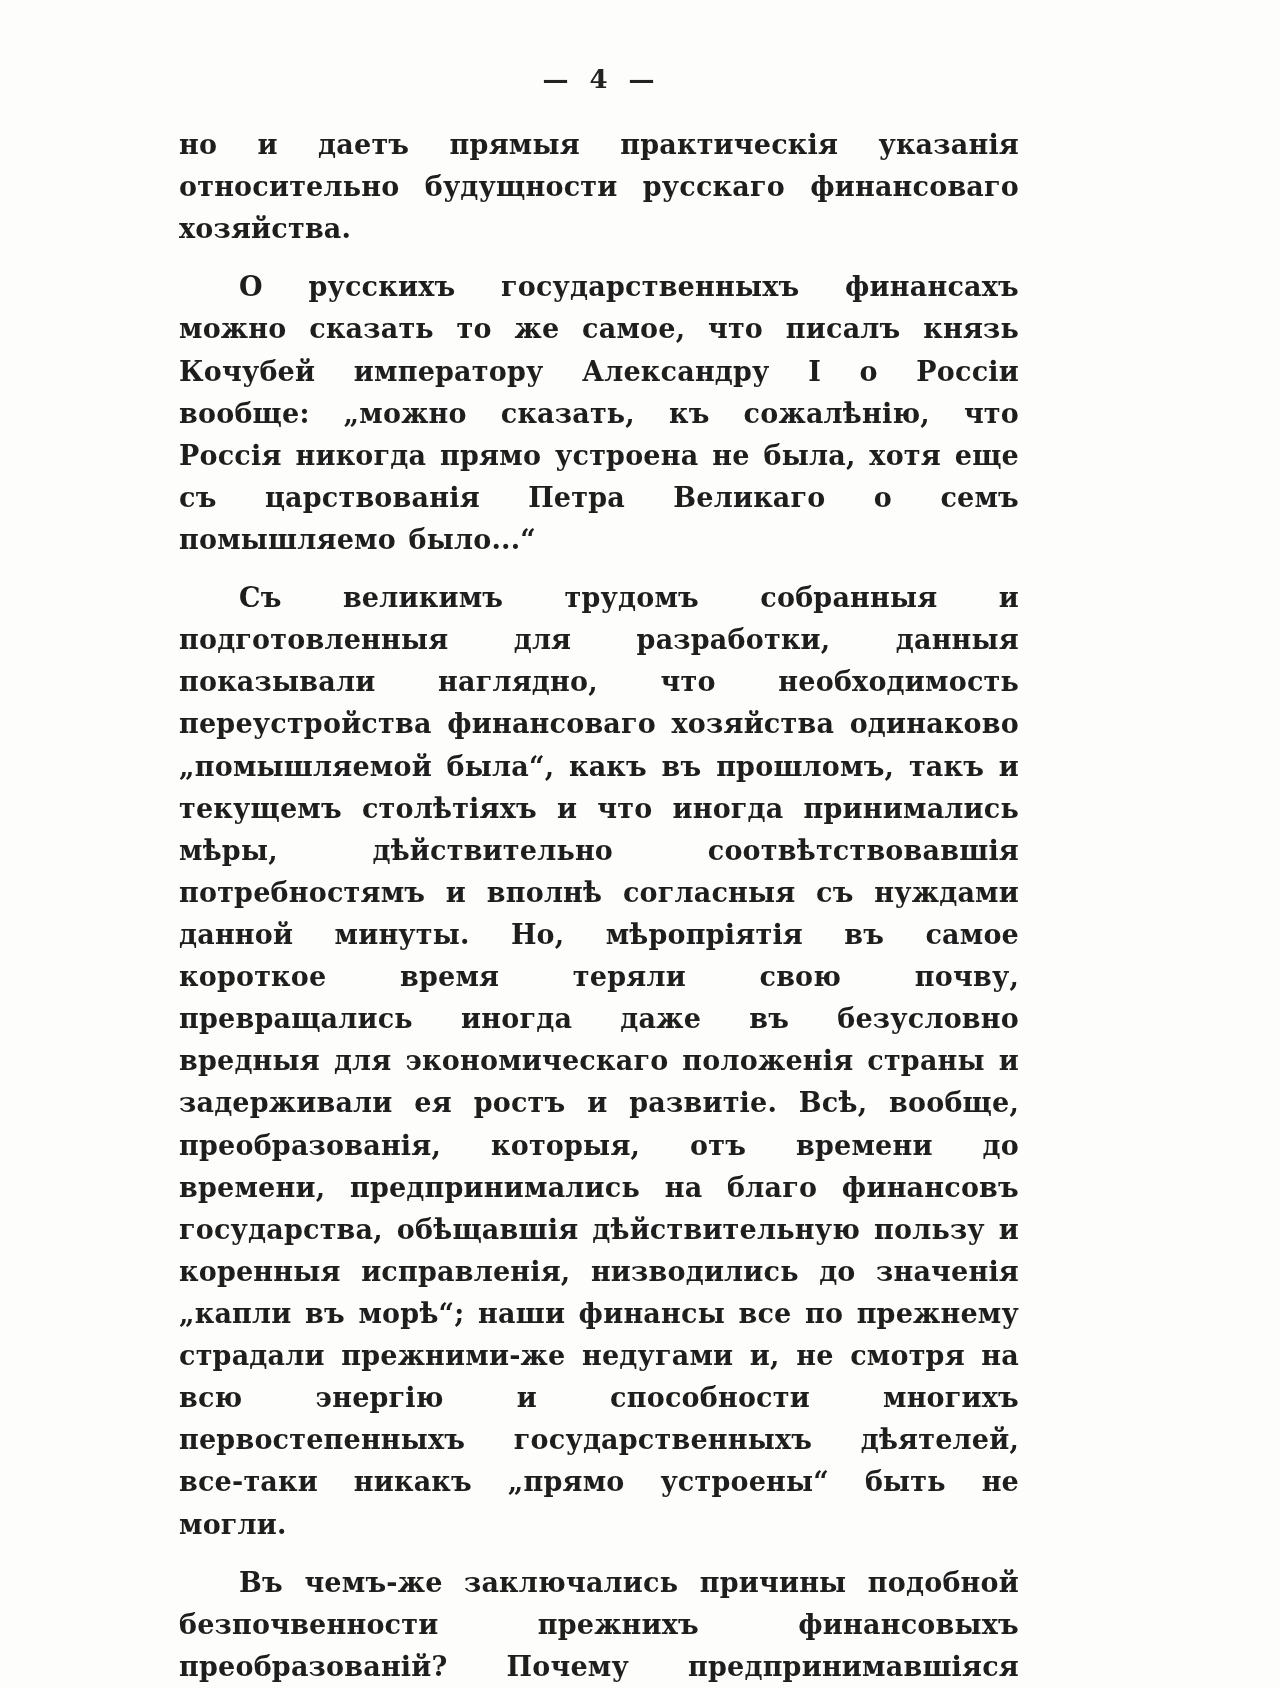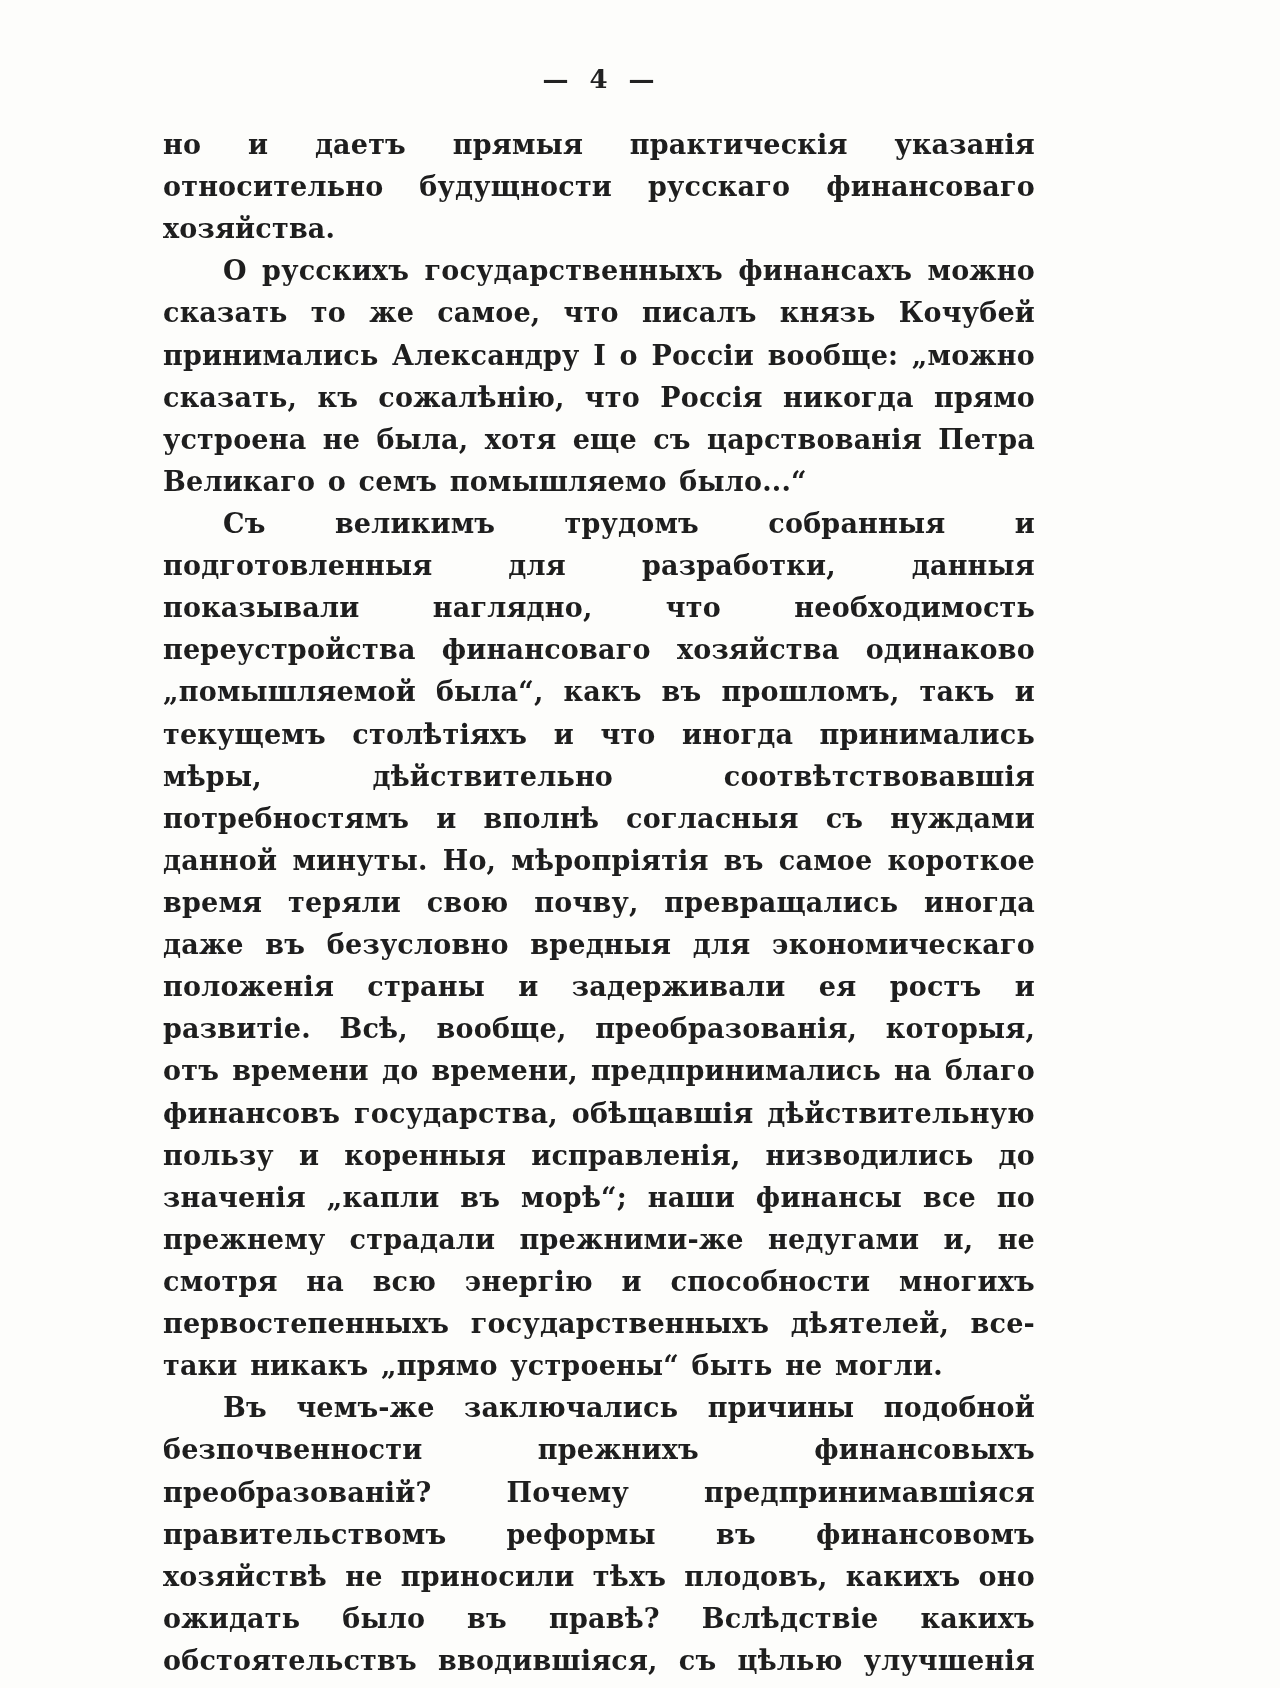--- a/index.html
+++ b/index.html
@@ -24,21 +24,21 @@
     font-weight: 600;
     letter-spacing: 1px;
     word-spacing: 10px;
     margin-bottom: 30px;
     color: #222;
   }
   .text-block {
     width: 100%;
   }
   .para {
-    margin: 0;
+    margin: 16px;
     font-size: 27px;
     line-height: 1.56;
     font-weight: 600;
     text-align: justify;
     text-indent: 60px;
     word-spacing: 3px;
     letter-spacing: 0.2px;
     color: #1e1e1e;
   }
   .para.noindent {
@@ -46,18 +46,18 @@
   }
 </style>
 </head>
 <body>
 
 <div class="page">
   <div class="page-number">— 4 —</div>
 
   <div class="text-block">
     <p class="para noindent">но и даетъ прямыя практическія указанія относительно будущности русскаго финансоваго хозяйства.</p>
-    <p class="para">О русскихъ государственныхъ финансахъ можно сказать то же самое, что писалъ князь Кочубей принимались Александру I о Россіи вообще: „можно сказать, къ сожалѣнію, что Россія никогда прямо устроена не была, хотя еще съ царствованія Петра Великаго о семъ помышляемо было...“</p>
+    <p class="para">О русскихъ государственныхъ финансахъ можно сказать то же самое, что писалъ князь Кочубей императору Александру I о Россіи вообще: „можно сказать, къ сожалѣнію, что Россія никогда прямо устроена не была, хотя еще съ царствованія Петра Великаго о семъ помышляемо было...“</p>
     <p class="para">Съ великимъ трудомъ собранныя и подготовленныя для разработки, данныя показывали наглядно, что необходимость переустройства финансоваго хозяйства одинаково „помышляемой была“, какъ въ прошломъ, такъ и текущемъ столѣтіяхъ и что иногда принимались мѣры, дѣйствительно соотвѣтствовавшія потребностямъ и вполнѣ согласныя съ нуждами данной минуты. Но, мѣропріятія въ самое короткое время теряли свою почву, превращались иногда даже въ безусловно вредныя для экономическаго положенія страны и задерживали ея ростъ и развитіе. Всѣ, вообще, преобразованія, которыя, отъ времени до времени, предпринимались на благо финансовъ государства, обѣщавшія дѣйствительную пользу и коренныя исправленія, низводились до значенія „капли въ морѣ“; наши финансы все по прежнему страдали прежними-же недугами и, не смотря на всю энергію и способности многихъ первостепенныхъ государственныхъ дѣятелей, все-таки никакъ „прямо устроены“ быть не могли.</p>
     <p class="para">Въ чемъ-же заключались причины подобной безпочвенности прежнихъ финансовыхъ преобразованій? Почему предпринимавшіяся правительствомъ реформы въ финансовомъ хозяйствѣ не приносили тѣхъ плодовъ, какихъ оно ожидать было въ правѣ? Вслѣдствіе какихъ обстоятельствъ вводившіяся, съ цѣлью улучшенія экономическаго положенія государства, мѣропріятія не сопровождались благопріятными результатами?</p>
 
   </div>
 </div>
 
 </body></html>

